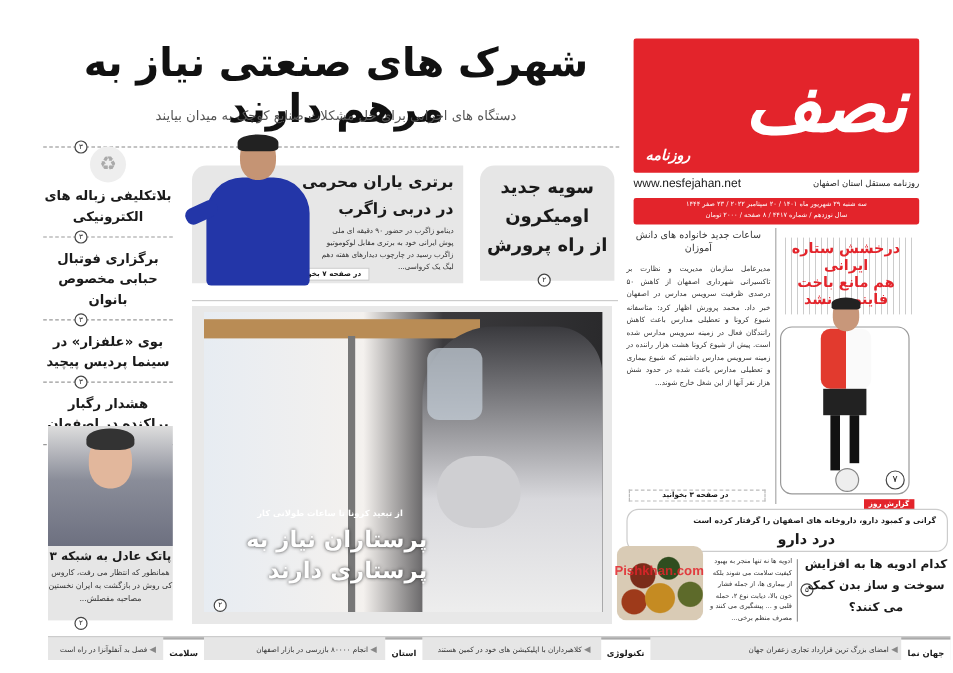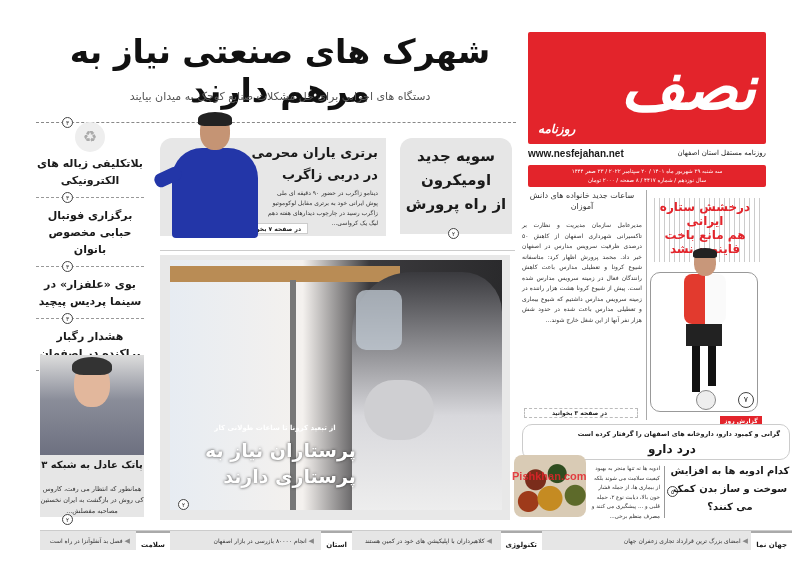--- a/index.html
+++ b/index.html
@@ -5,21 +5,21 @@
   * { box-sizing: border-box; margin: 0; padding: 0; }
   html, body { width: 794px; height: 561px; background: #ffffff; overflow: hidden; }
   body { position: relative; font-family: "DejaVu Sans", sans-serif; color: #1a1a1a; direction: rtl; }
   .abs { position: absolute; }
 
   
   .masthead { left: 528px; top: 32px; width: 238px; height: 112px; background: #e3242b; border-radius: 2px; overflow: hidden; }
   .masthead .logo { position: absolute; right: 10px; top: 0; font-family: "DejaVu Serif", serif; font-weight: bold; font-size: 62px; color: #fff; line-height: 112px; letter-spacing: -3px; font-style: italic; }
   .masthead .small { position: absolute; left: 10px; bottom: 8px; font-size: 12px; color: #fff; font-weight: bold; font-style: italic; }
   .site-row { left: 528px; top: 148px; width: 238px; height: 14px; font-size: 9px; }
-  .site-row .url { position: absolute; left: 0; top: 0; font-family: "Liberation Sans", sans-serif; font-weight: bold; direction: ltr; font-size: 10px; }
+  .site-row .url { position: absolute; left: 0; top: 0; font-family: "Liberation Sans", sans-serif; font-weight: normal; direction: ltr; font-size: 10px; }
   .site-row .desc { position: absolute; right: 0; top: 1px; font-size: 7px; margin-left: 44px; }
   .dateline { left: 528px; top: 165px; width: 238px; height: 22px; background: #e3242b; border-radius: 2px; color: #fff; font-size: 5.5px; text-align: center; line-height: 9px; padding-top: 2px; }
 
   
   .main-headline { left: 40px; top: 32px; width: 480px; text-align: center; font-weight: bold; font-size: 33px; color: #111; letter-spacing: -1px; }
   .main-sub { left: 40px; top: 90px; width: 480px; text-align: center; font-size: 11px; color: #555; }
 
   .num { display: inline-block; width: 11px; height: 11px; border: 1px solid #444; border-radius: 50%; font-size: 6px; line-height: 9px; text-align: center; background: #fff; }
   .hr-dash { border-top: 1px dashed #888; height: 0; }
 
@@ -30,21 +30,21 @@
   .sep::before { content: ""; position: absolute; left: 0; right: 0; top: 5px; border-top: 1px dashed #999; }
   .sep .num { position: absolute; left: 26px; top: 0; }
 
   .recycle { width: 30px; height: 30px; border-radius: 50%; background: #eee; margin: 4px auto 0; color: #aaa; font-size: 16px; line-height: 30px; text-align: center; }
 
   .host-photo { left: 40px; top: 355px; width: 104px; height: 100px; background: linear-gradient(180deg,#ddd 0%,#8a8d99 45%,#6d7080 100%); overflow: hidden; }
   .host-head { position: absolute; left: 34px; top: 8px; width: 36px; height: 44px; border-radius: 45%; background: #e2b79c; }
   .host-hair { position: absolute; left: 32px; top: 2px; width: 40px; height: 18px; border-radius: 50% 50% 30% 30%; background: #333; }
   .host-box { left: 40px; top: 455px; width: 104px; height: 62px; background: #e6e6e6; text-align: center; }
   .host-box .t { font-weight: bold; font-size: 10px; margin-top: 4px; }
-  .host-box .p { font-size: 6.5px; color: #333; line-height: 11px; margin-top: 14px; }
+  .host-box .p { font-size: 6.5px; color: #333; line-height: 11px; margin-top: 2px; }
 
   
   .football { left: 160px; top: 138px; width: 226px; height: 98px; background: #e7e7e7; border-radius: 12px 0 0 0; }
   .player1 { left: 150px; top: 112px; width: 120px; height: 128px; }
   .player1 .head { position:absolute; left: 50px; top: 2px; width: 30px; height: 36px; border-radius: 45%; background: #c59474; }
   .player1 .hair { position:absolute; left: 48px; top: 0; width: 34px; height: 14px; border-radius: 50% 50% 20% 20%; background: #222; }
   .player1 .body { position:absolute; left: 22px; top: 36px; width: 86px; height: 90px; background: #2336a8; border-radius: 30px 30px 4px 4px; }
   .player1 .arm { position:absolute; left: 4px; top: 58px; width: 28px; height: 14px; background:#2336a8; transform: rotate(-25deg); border-radius: 6px; }
   .football .t { position: absolute; right: 8px; top: 4px; font-weight: bold; font-size: 13px; line-height: 22px; text-align: right; }
   .football .p { position: absolute; right: 8px; top: 50px; width: 112px; font-size: 6px; line-height: 10px; color: #333; text-align: right; }

